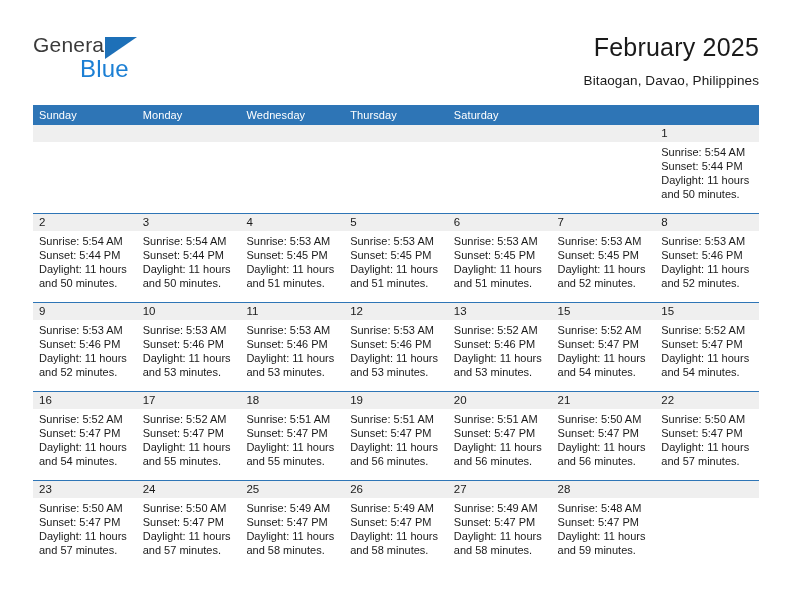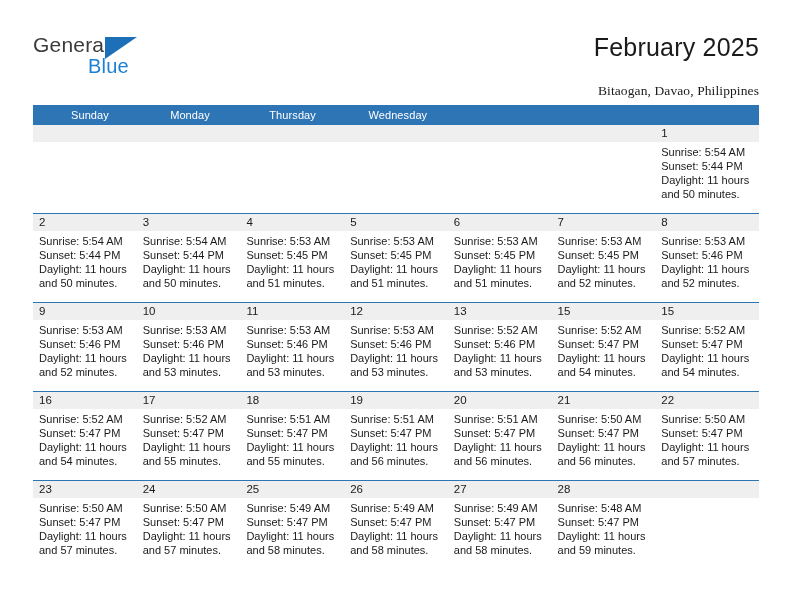--- a/index.html
+++ b/index.html
@@ -35,58 +35,56 @@
   }
   .logo-flag {
     position: absolute;
     left: 72px; top: 4px;
     width: 0; height: 0;
     border-left: 32px solid #1d70b8;
     border-bottom: 22px solid transparent;
   }
   .logo-blue {
     position: absolute;
-    left: 55px; top: 22px;
-    font-size: 20px;
+    left: 47px; top: 22px;
+    font-size: 24px;
     color: #1b7fd4;
     letter-spacing: .2px;
   }
 
   .title-block {
     position: absolute;
     right: 33px; top: 32px;
     text-align: right;
   }
   .cal-title {
     font-size: 25px;
     font-weight: normal;
     color: #1a1a1a;
     line-height: 30px;
     letter-spacing: .2px;
   }
   .cal-location {
-    margin-top: 21px;
+    margin-top: 11px;
     font-size: 13.5px;
     color: #1a1a1a;
     letter-spacing: .1px;
-    font-family: Liberation Serif, serif;
   }
 
   
   .calendar {
     position: absolute;
     left: 33px; top: 105px;
     width: 726px;
   }
   .weekdays {
     display: grid;
     grid-template-columns: repeat(7, 1fr);
     background: #2e75b6;
     height: 20px;
-    padding-left: 32px;
   }
   .weekday {
     color: #ffffff;
     font-size: 11px;
     line-height: 20px;
     padding-left: 6px;
     letter-spacing: .1px;
     white-space: nowrap;
   }
 
@@ -145,22 +143,23 @@
       <div class="cal-title">February 2025</div>
       <div class="cal-location">Bitaogan, Davao, Philippines</div>
     </div>
 
   </div>
 
   <div class="calendar">
     <div class="weekdays">
         <div class="weekday">Sunday</div>
         <div class="weekday">Monday</div>
+        <div class="weekday">Wednesday</div>
         <div class="weekday">Thursday</div>
-        <div class="weekday">Wednesday</div>
+        <div class="weekday">Saturday</div>
       </div>
     <div id="weeks">
         <div class="week">
           <div class="daynum-band"></div>
           <div class="week-inner">
             <div class="day empty">
               <div class="day-num"></div>
             </div>
             <div class="day empty">
               <div class="day-num"></div>

